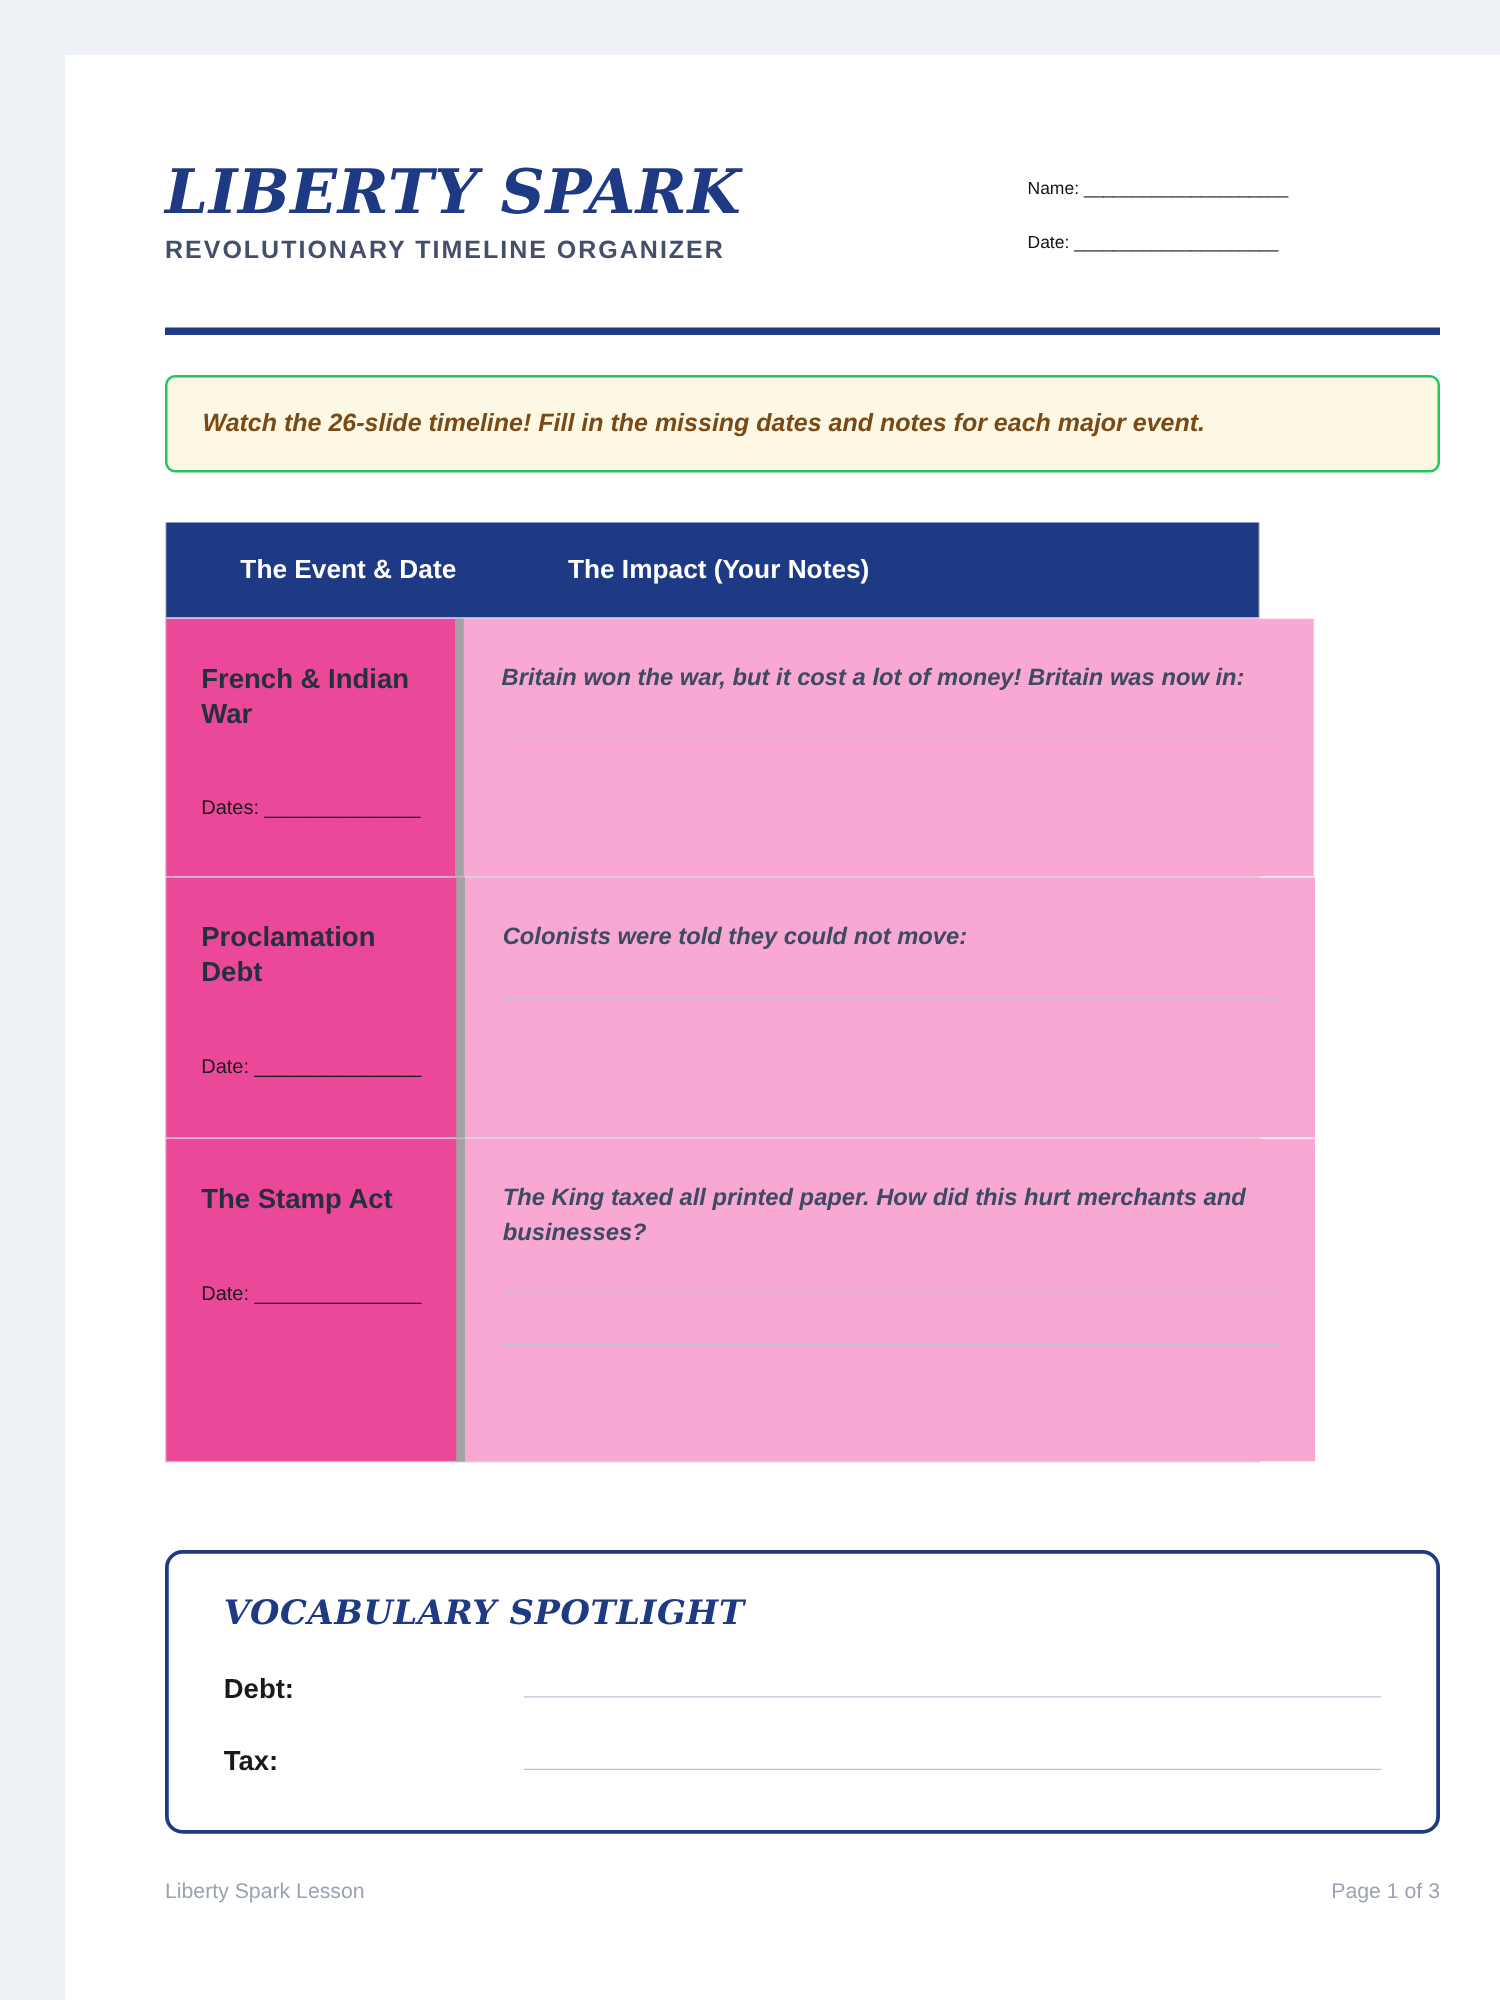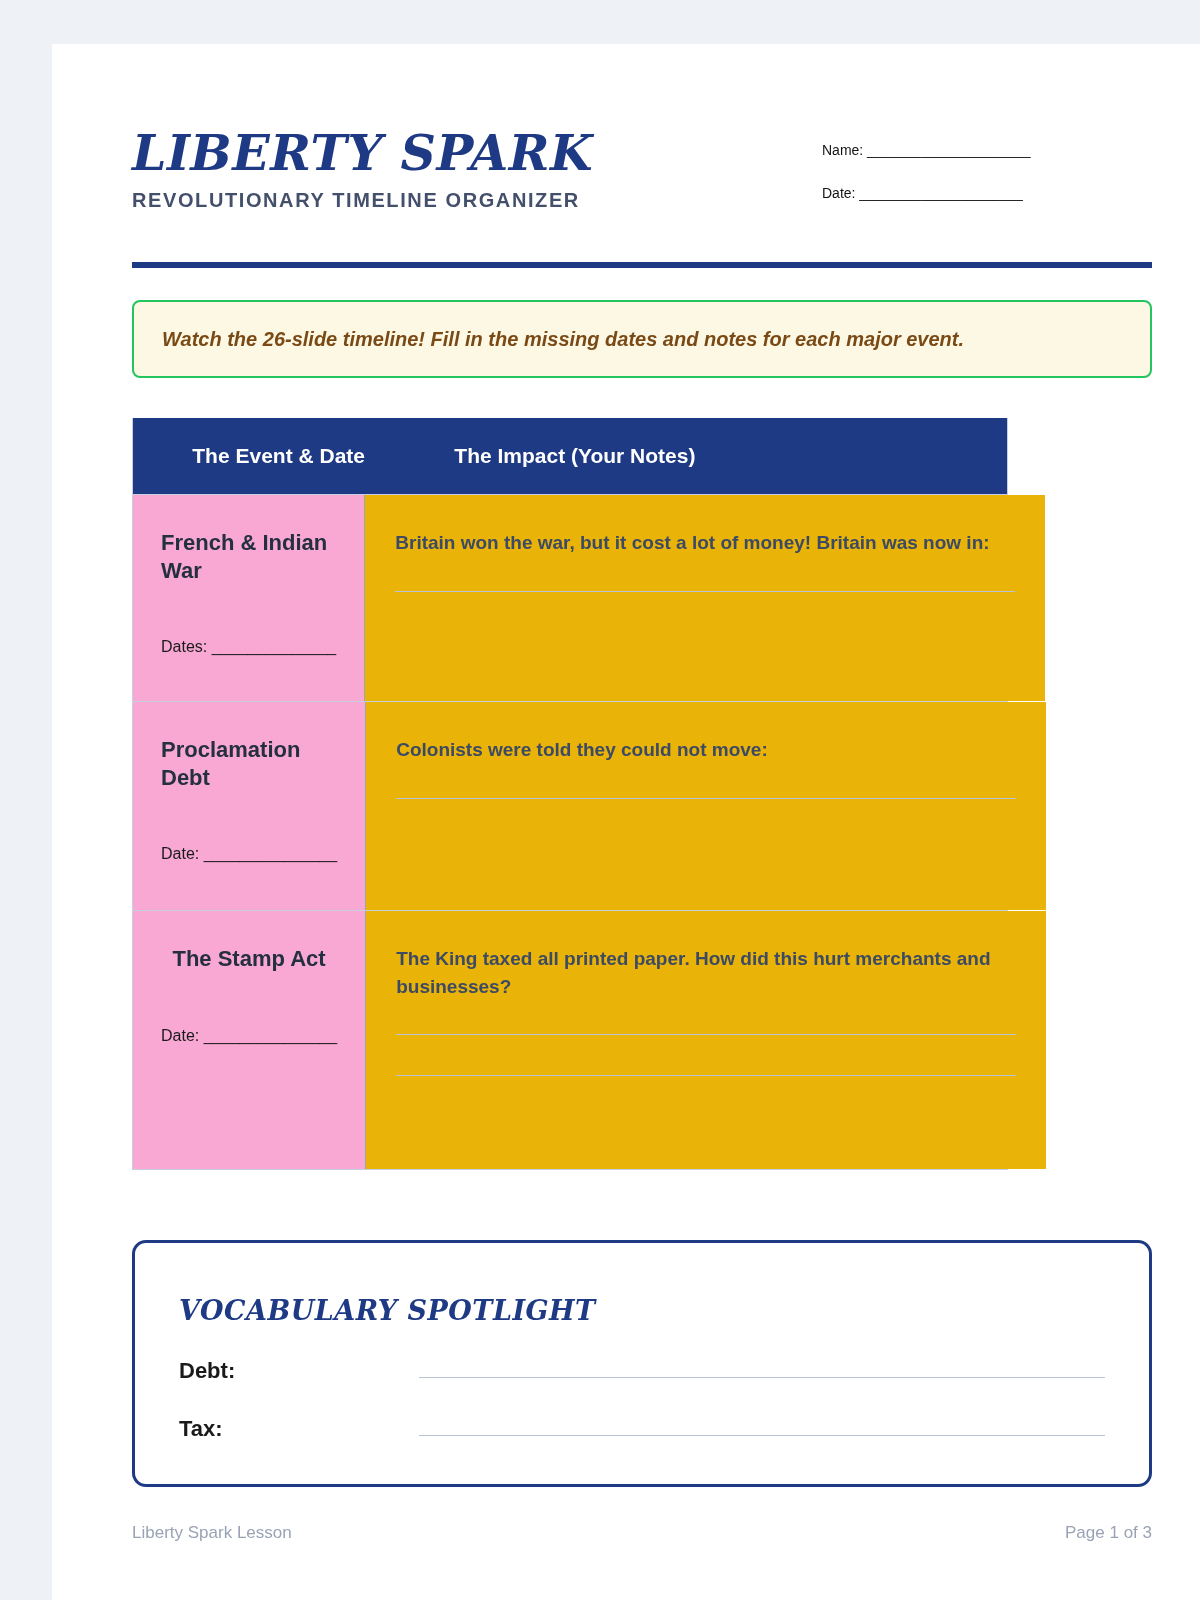--- a/index.html
+++ b/index.html
@@ -110,45 +110,45 @@
   .th.col1 { width: 340px; text-align: center; }
   .th.col2 { width: 680px; text-align: left; padding-left: 30px; }
 
   .trow {
     display: flex;
     border-top: 1px solid #c6cfe0;
   }
   .trow:first-of-type { border-top: none; }
   .cell-event {
     width: 340px;
-    background: #f9a8d4;
-    border-right: 1px solid #a3a3a3;
+    background: #ec4899;
+    border-right: 7px solid #a3a3a3;
     padding: 34px 28px 30px 28px;
     min-height: 206px;
     display: flex;
     flex-direction: column;
     justify-content: flex-start;
-    align-items: center;
   }
   .event-name {
     font-size: 22px;
     font-weight: bold;
     color: #24303f;
     line-height: 1.25;
   }
   .event-date {
     margin-top: 54px;
     font-size: 16px;
     color: #1a1a1a;
     white-space: nowrap;
   }
   .cell-notes {
     width: 680px;
-    background: #eab308;
+    background: #f9a8d4;
     padding: 34px 30px 26px 30px;
+    font-style: italic;
   }
   .note-prompt {
     font-size: 19px;
     font-weight: bold;
     color: #3c4a63;
     line-height: 1.45;
   }
   .answer-line {
     margin-top: 34px;
     height: 1px;
@@ -161,21 +161,21 @@
   .row-1 .cell-event, .row-1 .cell-notes { min-height: 206px; }
   .row-2 .cell-event, .row-2 .cell-notes { min-height: 208px; }
   .row-3 .cell-event, .row-3 .cell-notes { min-height: 258px; }
 
   
   .vocab {
     margin-top: 70px;
     width: 1020px;
     border: 3px solid #1e3a84;
     border-radius: 14px;
-    padding: 52px 44px 42px 44px;
+    padding: 32px 44px 42px 44px;
   }
   .vocab-title {
     font-family: "DejaVu Serif", serif;
     font-style: italic;
     font-weight: bold;
     font-size: 27px;
     color: #1e3a84;
     letter-spacing: 0.5px;
   }
   .vocab-row {

